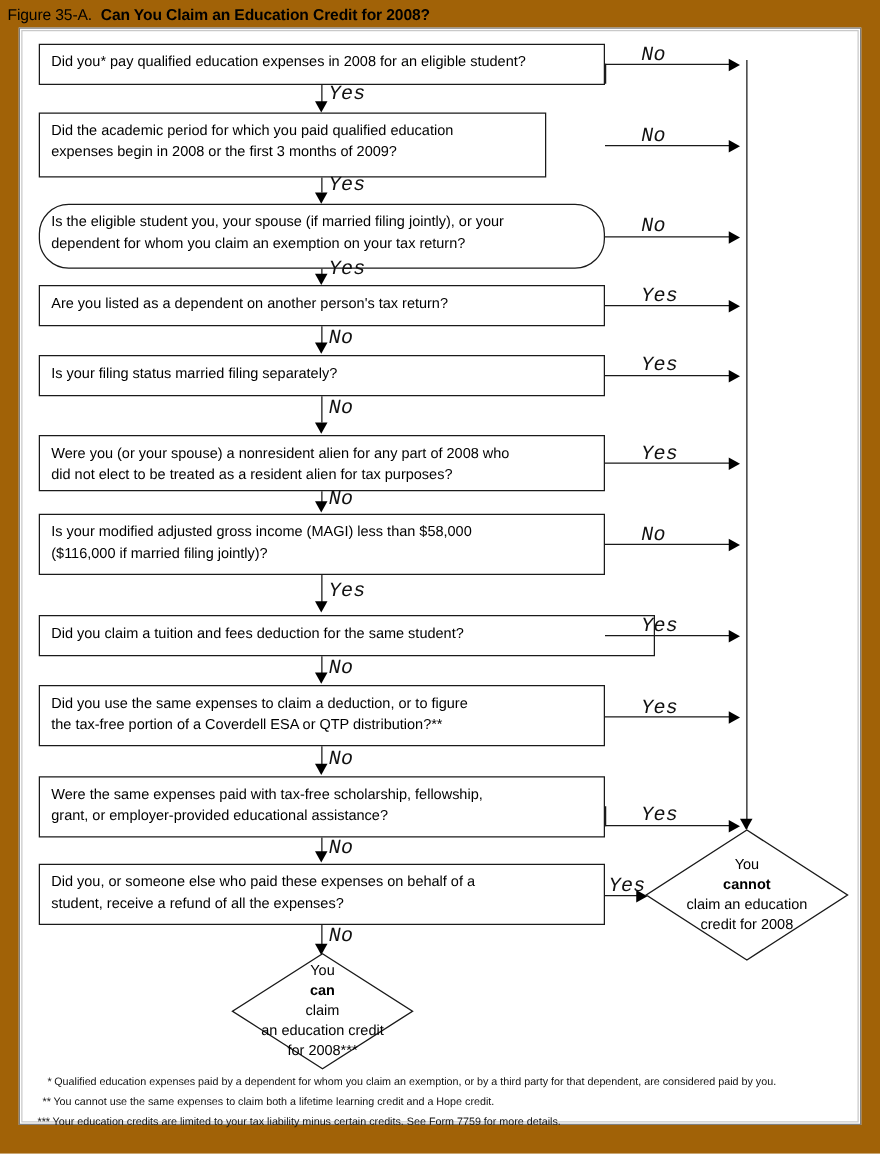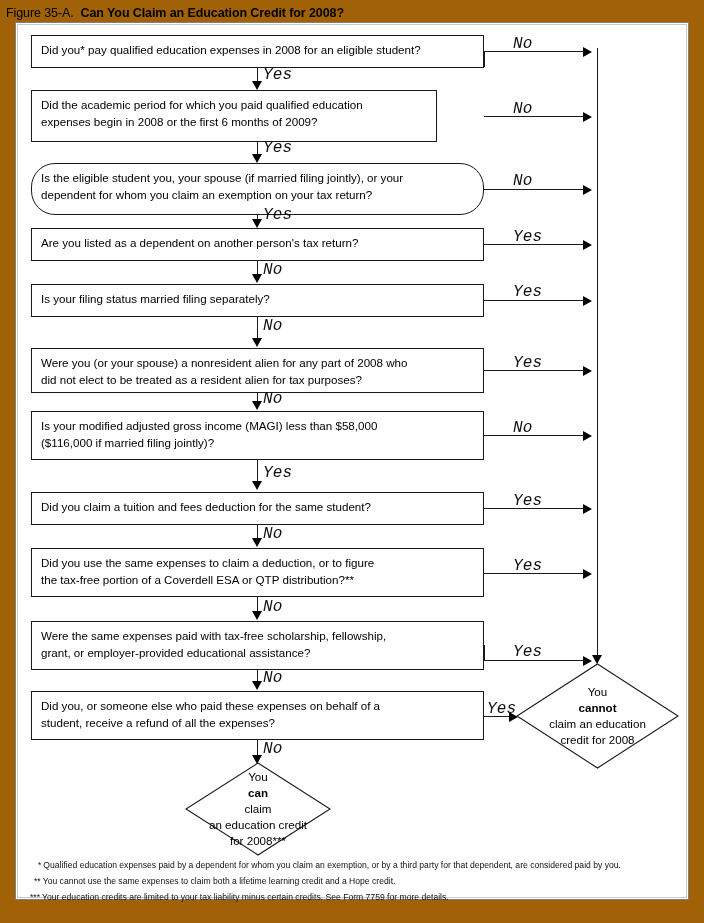--- a/index.html
+++ b/index.html
@@ -162,21 +162,21 @@
   </div>
 
   <div id="frame"></div>
 
   <div class="qbox" style="left:31px; top:35px; width:453px; height:33px;">
     <span class="ln">Did you* pay qualified education expenses in 2008 for an eligible student?</span>
   </div>
 
   <div class="qbox" style="left:31px; top:90px; width:406px; height:52px;">
     <span class="ln">Did the academic period for which you paid qualified education</span>
-    <span class="ln">expenses begin in 2008 or the first 6 months of 2009?</span>
+    <span class="ln">expenses begin in 2008 or the first 3 months of 2009?</span>
   </div>
 
   <div class="qbox" style="left:31px; top:163px; width:453px; height:52px;border-radius:24px;">
     <span class="ln">Is the eligible student you, your spouse (if married filing jointly), or your</span>
     <span class="ln">dependent for whom you claim an exemption on your tax return?</span>
   </div>
 
   <div class="qbox" style="left:31px; top:228px; width:453px; height:33px;">
     <span class="ln">Are you listed as a dependent on another person's tax return?</span>
   </div>
@@ -188,21 +188,21 @@
   <div class="qbox" style="left:31px; top:348px; width:453px; height:45px;">
     <span class="ln">Were you (or your spouse) a nonresident alien for any part of 2008 who</span>
     <span class="ln">did not elect to be treated as a resident alien for tax purposes?</span>
   </div>
 
   <div class="qbox" style="left:31px; top:411px; width:453px; height:49px;">
     <span class="ln">Is your modified adjusted gross income (MAGI) less than $58,000</span>
     <span class="ln">($116,000 if married filing jointly)?</span>
   </div>
 
-  <div class="qbox" style="left:31px; top:492px; width:453px; height:33px;">
+  <div class="qbox" style="left:31px; top:492px; width:493px; height:33px;">
     <span class="ln">Did you claim a tuition and fees deduction for the same student?</span>
   </div>
 
   <div class="qbox" style="left:31px; top:548px; width:453px; height:49px;">
     <span class="ln">Did you use the same expenses to claim a deduction, or to figure</span>
     <span class="ln">the tax-free portion of a Coverdell ESA or QTP distribution?**</span>
   </div>
 
   <div class="qbox" style="left:31px; top:691px; width:453px; height:49px;">
     <span class="ln">Did you, or someone else who paid these expenses on behalf of a</span>

